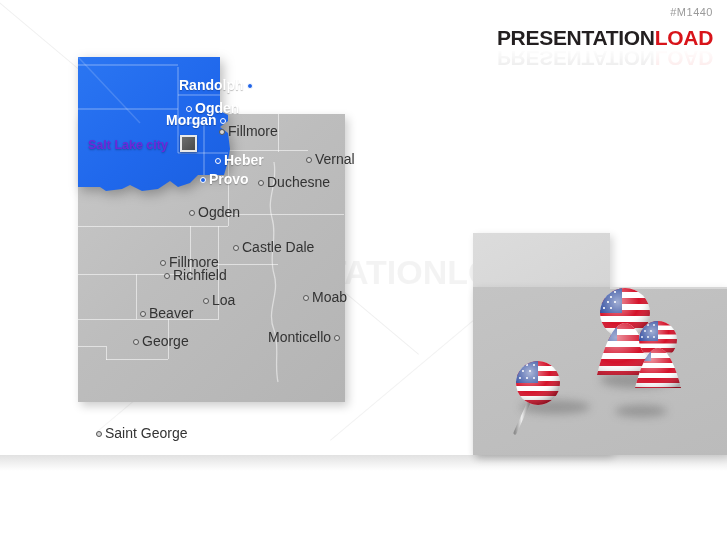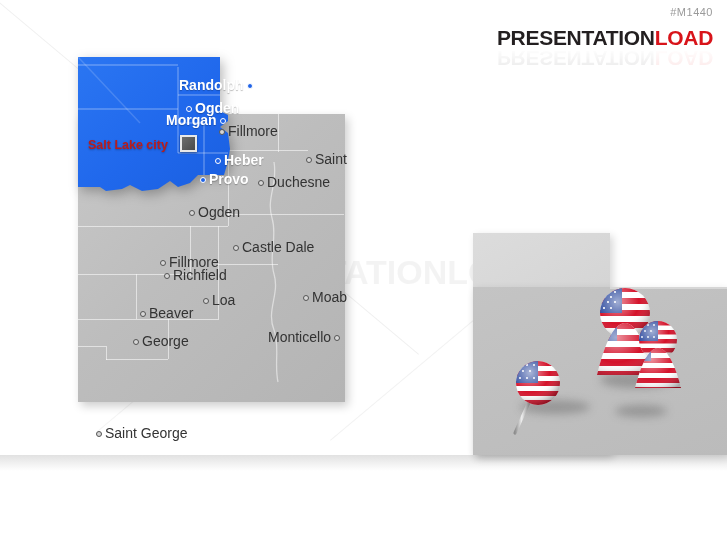--- a/index.html
+++ b/index.html
@@ -70,21 +70,21 @@
   }
   .city.white .dot{border-color:#ffffff;background:#1f63e8;}
   .dot.after{margin-right:0;margin-left:3px;}
   .capital{
     position:absolute;width:17px;height:17px;
     background:linear-gradient(135deg,#6d6d6d,#4a4a4a);
     border:2px solid #e8e8e8;box-sizing:border-box;
     box-shadow:0 1px 2px rgba(0,0,0,.4);
   }
   .slc-label{
-    position:absolute;font-size:12.5px;font-weight:bold;color:#b91c1c;white-space:nowrap;
+    position:absolute;font-size:12.5px;font-weight:bold;color:#6d28d9;white-space:nowrap;
     text-shadow:0 1px 2px rgba(0,0,0,.3);
   }
 
   
   #panelA{
     position:absolute;left:473px;top:233px;width:137px;height:222px;
     background:linear-gradient(150deg,#dcdcdc 0%,#d2d2d2 60%,#cfcfcf 100%);
     box-shadow:3px 3px 8px rgba(0,0,0,.16);
   }
   #panelB{
@@ -338,21 +338,21 @@
 
   <div id="cityLayerBlue" style="position:absolute;left:78px;top:57px;">
       <div class="city white" style="left: 101px; top: 20px;"><span>Randolph</span><span class="dot after"></span></div>
       <div class="city white" style="left: 108px; top: 43px;"><span class="dot"></span><span>Ogden</span></div>
       <div class="city white" style="left: 88px; top: 55px;"><span>Morgan</span><span class="dot after"></span></div>
       <div class="city white" style="left: 137px; top: 95px;"><span class="dot"></span><span>Heber</span></div>
       <div class="city white" style="left: 122px; top: 114px;"><span class="dot"></span><span>Provo</span></div>
     </div>
   <div id="cityLayerGray" style="position:absolute;left:78px;top:114px;">
       <div class="city" style="left: 141px; top: 9px;"><span class="dot"></span><span>Fillmore</span></div>
-      <div class="city" style="left: 228px; top: 37px;"><span class="dot"></span><span>Saint</span></div>
+      <div class="city" style="left: 228px; top: 37px;"><span class="dot"></span><span>Vernal</span></div>
       <div class="city" style="left: 180px; top: 60px;"><span class="dot"></span><span>Duchesne</span></div>
       <div class="city" style="left: 111px; top: 90px;"><span class="dot"></span><span>Ogden</span></div>
       <div class="city" style="left: 155px; top: 125px;"><span class="dot"></span><span>Castle Dale</span></div>
       <div class="city" style="left: 82px; top: 140px;"><span class="dot"></span><span>Fillmore</span></div>
       <div class="city" style="left: 86px; top: 153px;"><span class="dot"></span><span>Richfield</span></div>
       <div class="city" style="left: 225px; top: 175px;"><span class="dot"></span><span>Moab</span></div>
       <div class="city" style="left: 125px; top: 178px;"><span class="dot"></span><span>Loa</span></div>
       <div class="city" style="left: 62px; top: 191px;"><span class="dot"></span><span>Beaver</span></div>
       <div class="city" style="left: 190px; top: 215px;"><span>Monticello</span><span class="dot after"></span></div>
       <div class="city" style="left: 55px; top: 219px;"><span class="dot"></span><span>George</span></div>

